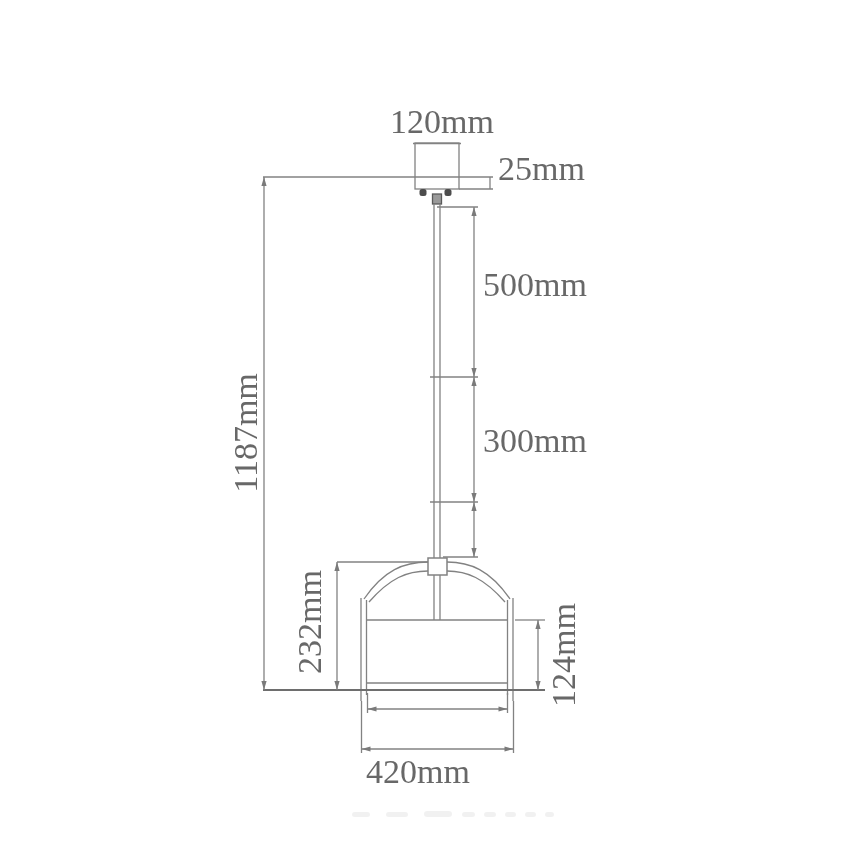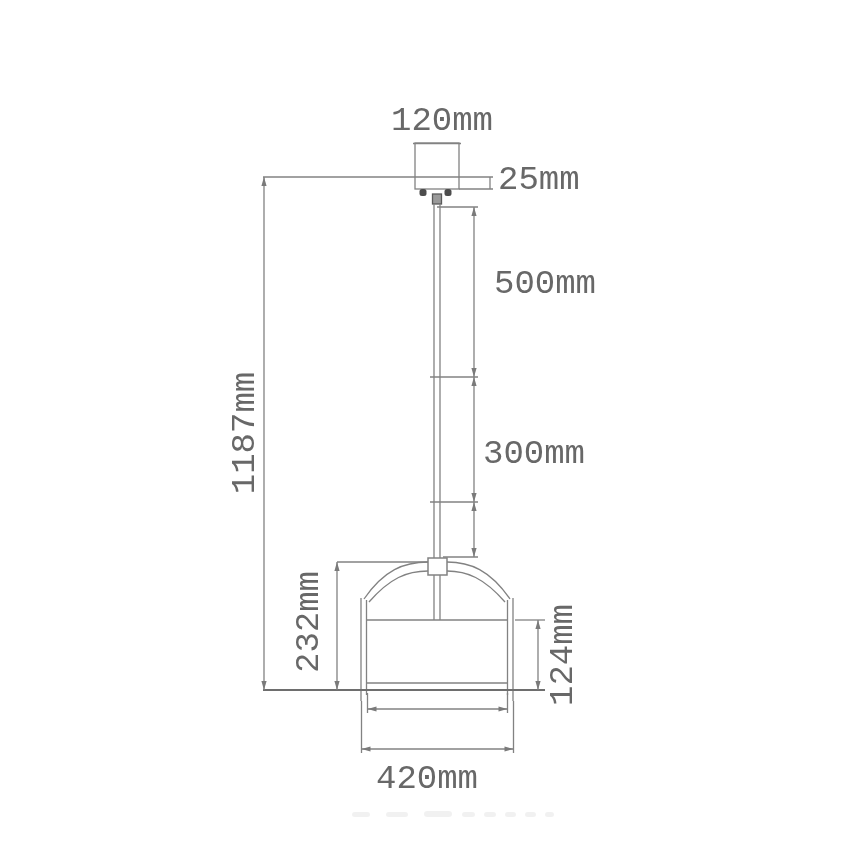--- a/index.html
+++ b/index.html
@@ -1,20 +1,20 @@
 <!DOCTYPE html>
 <html><head>
 <meta charset="utf-8">
 <style>
   html,body{margin:0;padding:0;background:#ffffff;}
   .canvas{
     position:relative;
     width:760px;height:868px;
     background:#ffffff;
-    font-family:Liberation Mono, monospace;
+    font-family:Liberation Serif, serif;
     overflow:hidden;
   }
   .canvas svg{position:absolute;left:0;top:0;}
   .dim-label{
     position:absolute;
     font-size:34px;
     line-height:33px;
     color:#686868;
     white-space:nowrap;
   }
@@ -124,29 +124,29 @@
       <rect x="462" y="812" width="13" height="5" rx="2.5"></rect>
       <rect x="484" y="812" width="12" height="5" rx="2.5"></rect>
       <rect x="505" y="812" width="11" height="5" rx="2.5"></rect>
       <rect x="525" y="812" width="11" height="5" rx="2.5"></rect>
       <rect x="545" y="812" width="9" height="5" rx="2.5"></rect>
     </g>
   </svg>
 
   <div class="dim-label center" style="left:382px;top:105px;width:120px;">120mm</div>
 
-  <div class="dim-label" style="left:498px;top:164px;">25mm</div>
+  <div class="dim-label" style="left:498px;top:152px;">25mm</div>
 
-  <div class="dim-label" style="left:494px;top:268px;text-align:center;">500mm</div>
+  <div class="dim-label" style="left:483px;top:268px;text-align:center;">500mm</div>
 
-  <div class="dim-label" style="left:483px;top:438px;">300mm</div>
+  <div class="dim-label" style="left:483px;top:424px;">300mm</div>
 
 
   <div class="dim-label vertical" style="left:245px;top:433px;">1187mm</div>
 
   <div class="dim-label vertical" style="left:309px;top:622px;">232mm</div>
 
   <div class="dim-label vertical" style="left:563px;top:655px;">124mm</div>
 
 
-  <div class="dim-label center" style="left:366px;top:755px;width:122px;margin-top:8px;">420mm</div>
+  <div class="dim-label center" style="left:357px;top:755px;width:122px;">420mm</div>
 
 </div>
 
 </body></html>

